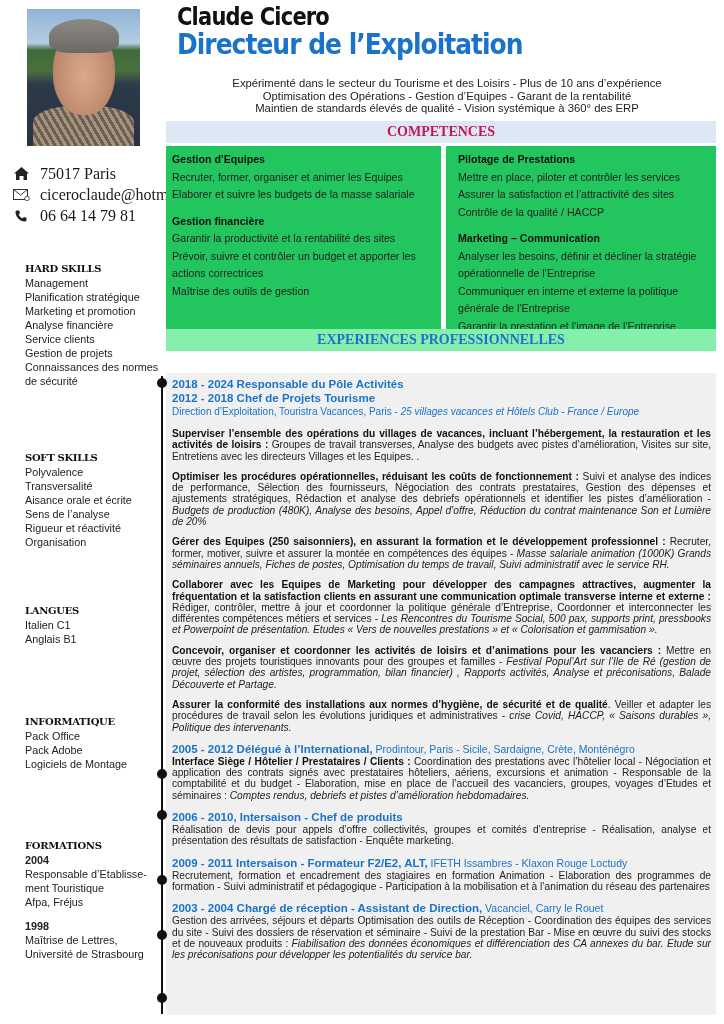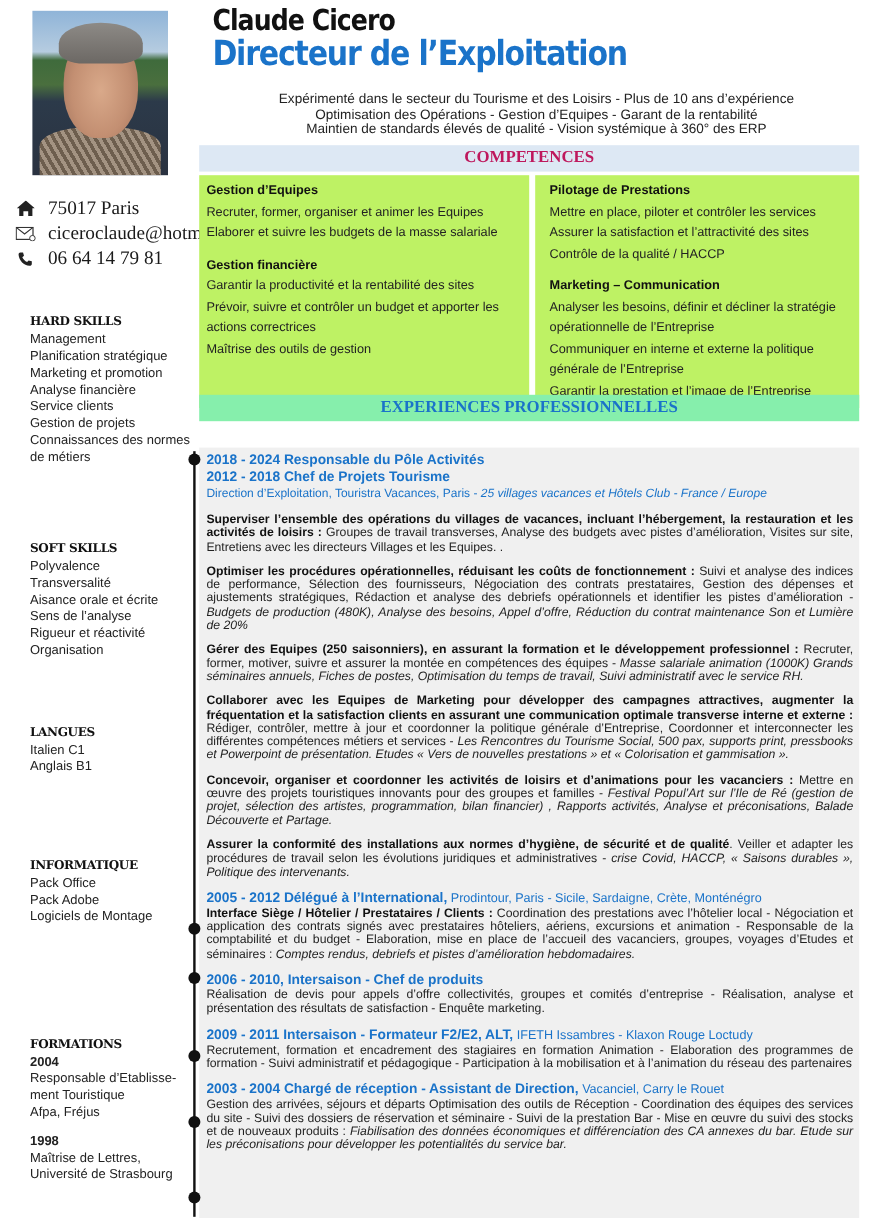--- a/index.html
+++ b/index.html
@@ -32,21 +32,21 @@
   
   .lsec { position: absolute; left: 25px; font-size: 10.8px; line-height: 14px; color: #222; }
   .lsec h3 { font-family: "DejaVu Serif", serif; font-weight: bold; font-size: 10px; letter-spacing: -0.3px; color: #111; line-height: 14px; }
   .lsec .yr { font-weight: bold; }
   .lsec .gap { height: 10px; }
 
   
   .sec-head { position: absolute; left: 166px; width: 550px; height: 22px; background: #dde8f4; text-align: center;
     font-family: "Liberation Serif", serif; font-weight: bold; font-size: 14px; line-height: 22px; }
   .comp-head { top: 121px; color: #be185d; }
-  .comp-box { position: absolute; top: 146px; height: 194px; background: #bef264; padding: 5px 6px; font-size: 10.6px; line-height: 17.5px; color: #222; }
+  .comp-box { position: absolute; top: 146px; height: 194px; background: #22c55e; padding: 5px 6px; font-size: 10.6px; line-height: 17.5px; color: #222; }
   .comp-box.left { left: 166px; width: 275px; }
   .comp-box.right { left: 446px; width: 270px; padding-left: 12px; }
   .comp-box h4 { font-size: 10.6px; font-weight: bold; color: #111; line-height: 17.5px; }
   .comp-box .spacer { height: 9px; }
 
   
   .exp-head { top: 329px; background: #86efac; color: #1a73c9; }
   .exp-body { position: absolute; left: 166px; top: 373px; width: 550px; height: 642px; background: #f0f0f0; padding-left: 12px; }
   .exp-inner { position: absolute; left: 6px; top: 4px; width: 539px; font-size: 10.2px; line-height: 11.3px; color: #222; text-align: justify; }
   .exp-inner .t1 { color: #1a73c9; font-weight: bold; font-size: 11.5px; line-height: 14px; }
@@ -110,21 +110,21 @@
 
 <div class="lsec" style="top:262px;">
   <h3>HARD SKILLS</h3>
   <div>Management</div>
   <div>Planification stratégique</div>
   <div>Marketing et promotion</div>
   <div>Analyse financière</div>
   <div>Service clients</div>
   <div>Gestion de projets</div>
   <div>Connaissances des normes</div>
-  <div>de métiers</div>
+  <div>de sécurité</div>
 </div>
 
 <div class="lsec" style="top:451px;">
   <h3>SOFT SKILLS</h3>
   <div>Polyvalence</div>
   <div>Transversalité</div>
   <div>Aisance orale et écrite</div>
   <div>Sens de l’analyse</div>
   <div>Rigueur et réactivité</div>
   <div>Organisation</div>
@@ -136,21 +136,21 @@
   <div>Anglais B1</div>
 </div>
 
 <div class="lsec" style="top:715px;">
   <h3>INFORMATIQUE</h3>
   <div>Pack Office</div>
   <div>Pack Adobe</div>
   <div>Logiciels de Montage</div>
 </div>
 
-<div class="lsec" style="top:839px;margin-top:25px;">
+<div class="lsec" style="top:839px;">
   <h3>FORMATIONS</h3>
   <div class="yr">2004</div>
   <div>Responsable d’Etablisse-</div>
   <div>ment Touristique</div>
   <div>Afpa, Fréjus</div>
   <div class="gap"></div>
   <div class="yr">1998</div>
   <div>Maîtrise de Lettres,</div>
   <div>Université de Strasbourg</div>
 </div>

